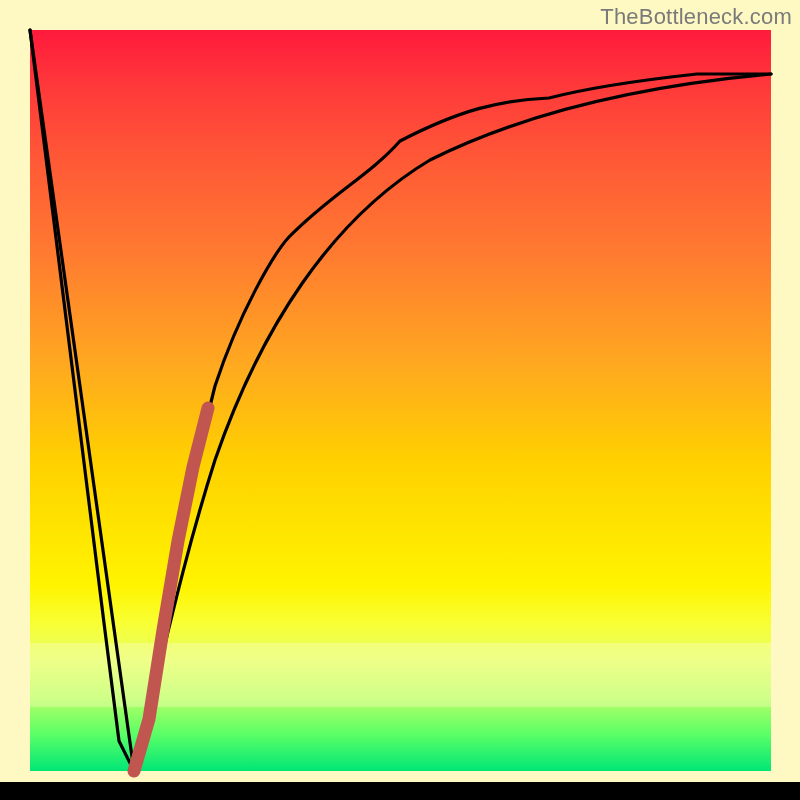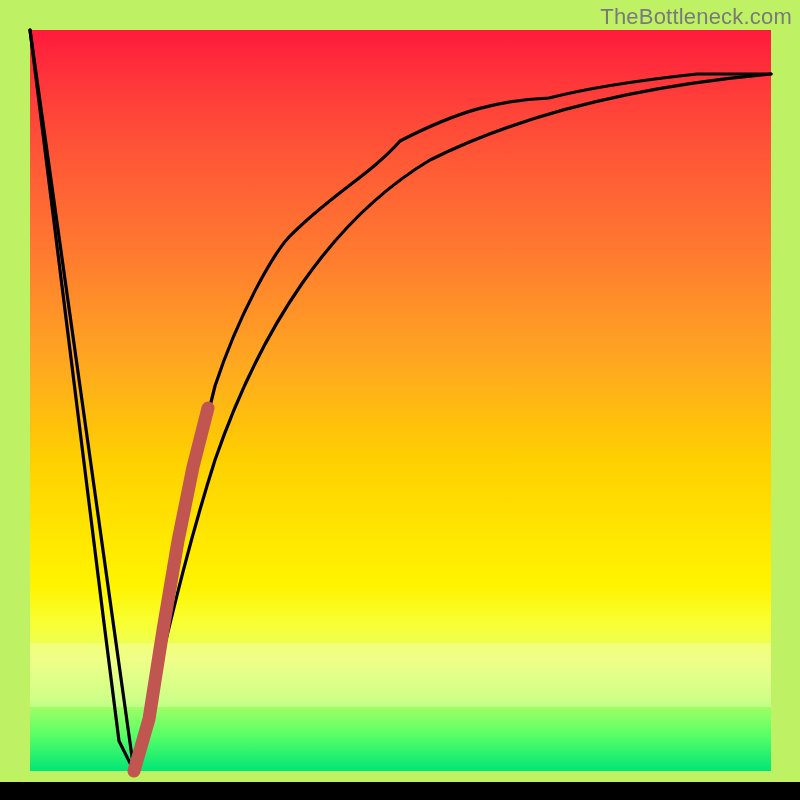--- a/index.html
+++ b/index.html
@@ -8,21 +8,21 @@
     width: 800px;
     height: 800px;
     overflow: hidden;
     background: #000;
     font-family: Arial, Helvetica, sans-serif;
   }
   .frame {
     position: relative;
     width: 800px;
     height: 782px;
-    background: #bef264;
+    background: #fef9c3;
   }
   .plot-area {
     position: absolute;
     left: 30px;
     top: 30px;
     width: 741px;
     height: 741px;
     
     background: linear-gradient(
       to bottom,

